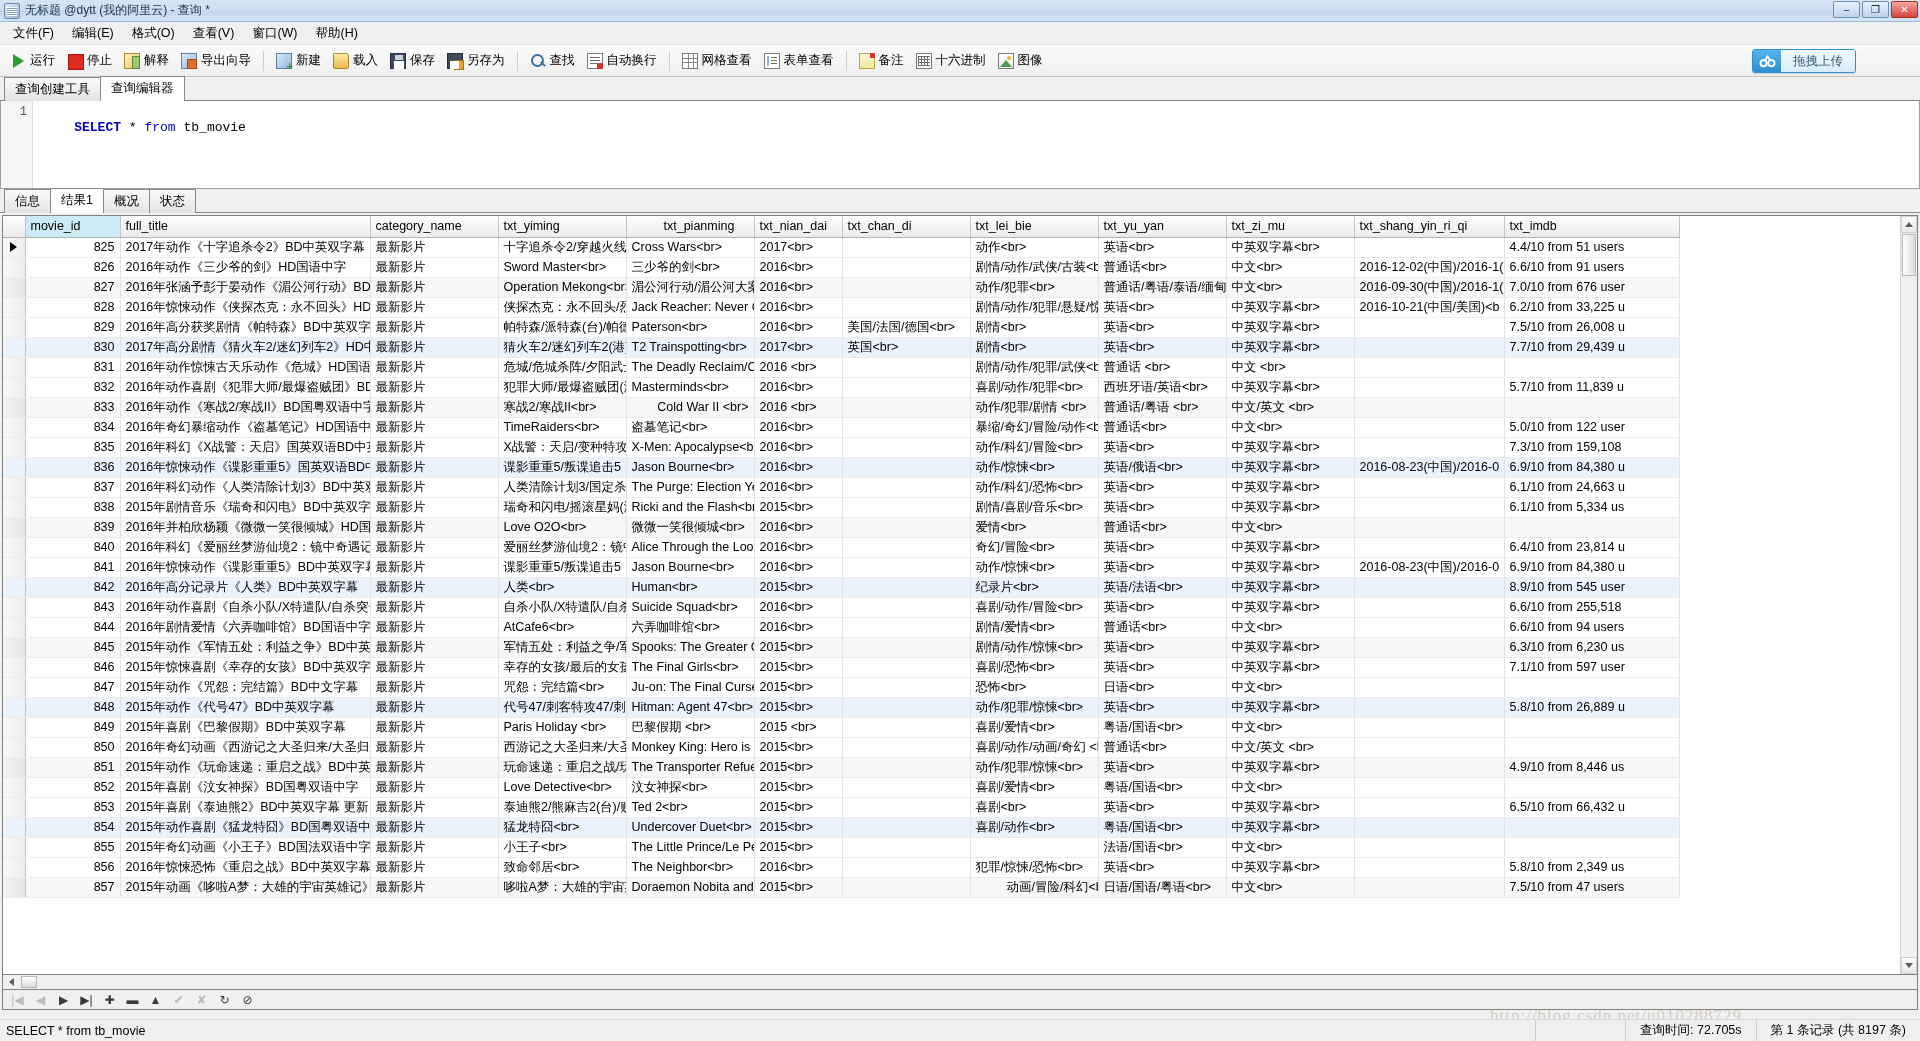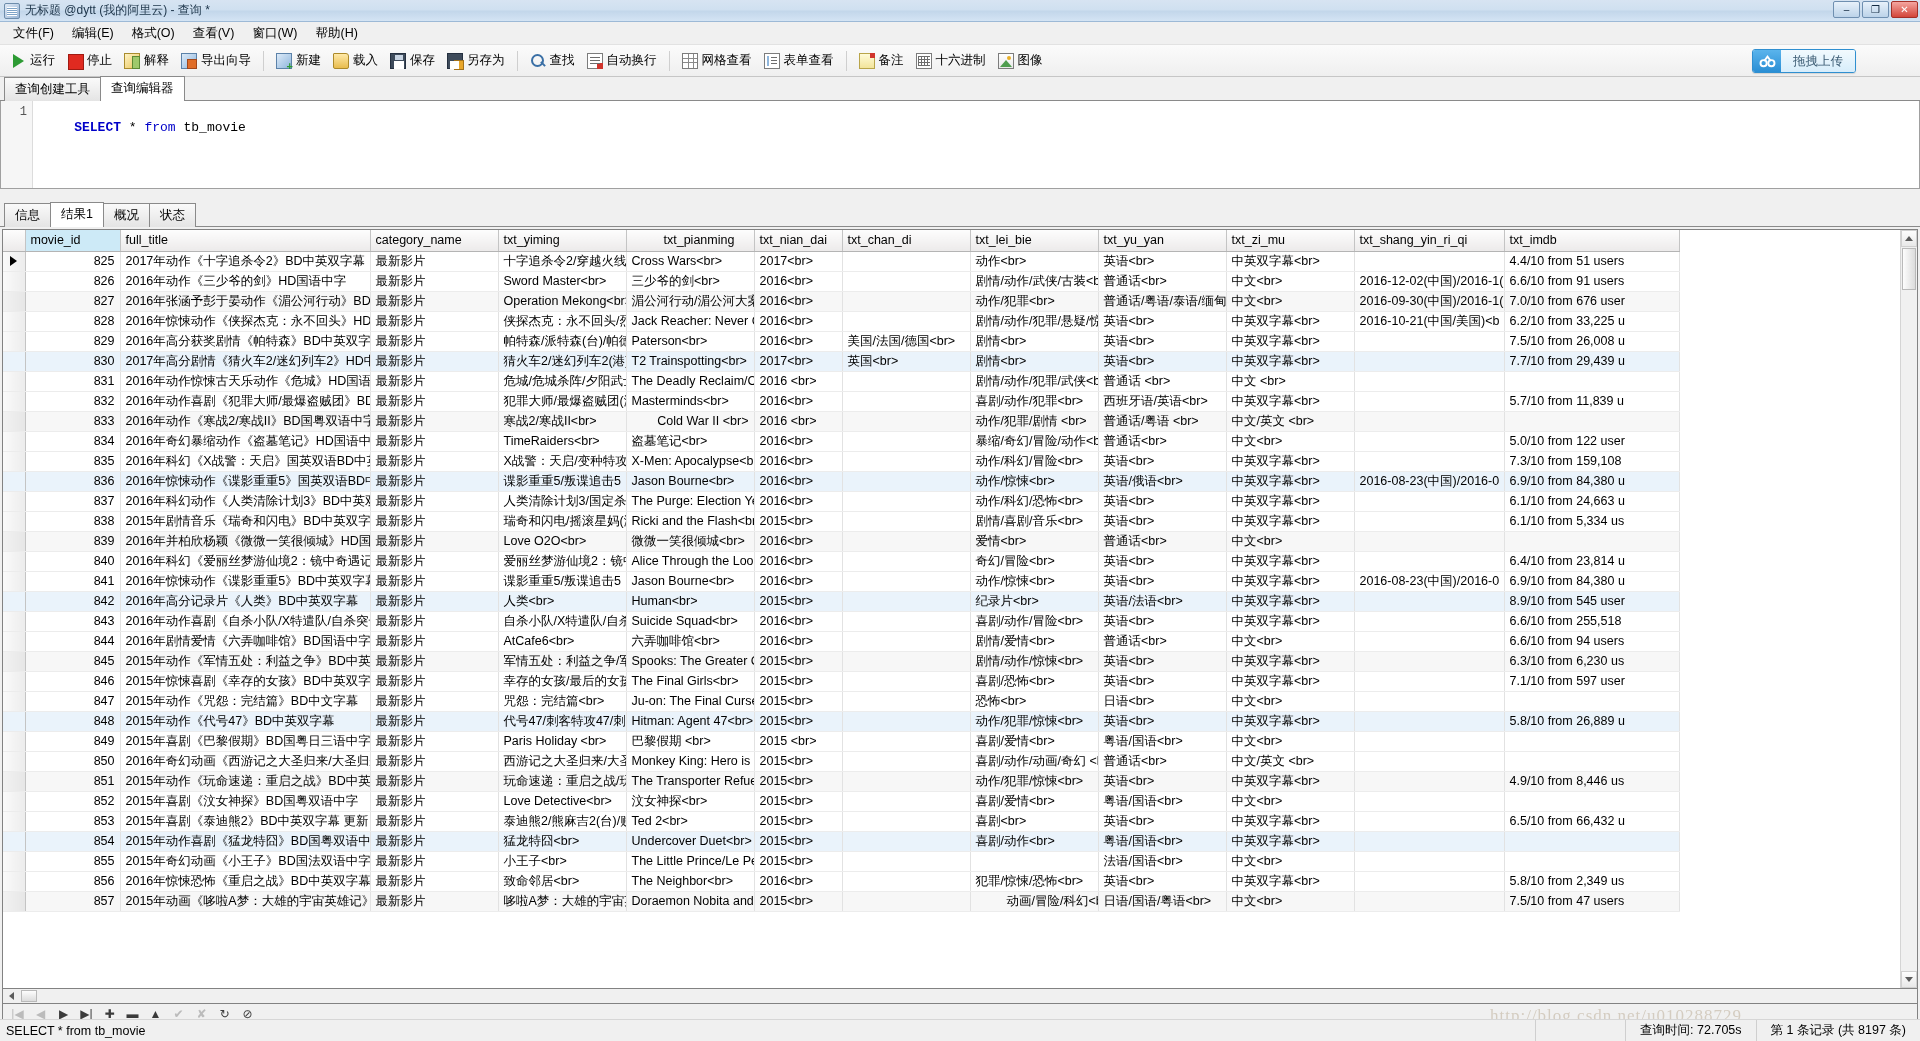--- a/index.html
+++ b/index.html
@@ -338,21 +338,21 @@
 
 <div id="editor">
   <div class="gutter">
     <span>1</span>
   </div>
   <div class="code">
     <span class="kw">SELECT</span><span class="op"> </span><span class="op">*</span><span class="op"> </span><span class="kw2">from</span><span class="op"> </span><span class="id">tb_movie</span>
   </div>
 </div>
 
-<div class="tabstrip" style="margin-top:14px;">
+<div class="tabstrip" style="margin-top:0;">
   <div class="tab">信息</div>
   <div class="tab active">结果1</div>
   <div class="tab">概况</div>
   <div class="tab">状态</div>
 </div>
 
 <div id="results">
   <div id="grid-wrap">
     <table class="grid" id="grid-table">
       <thead>
@@ -729,21 +729,21 @@
             <td style="width: 128px; max-width: 128px;"></td>
             <td style="width: 128px; max-width: 128px;">动作/犯罪/惊悚&lt;br&gt;</td>
             <td style="width: 128px; max-width: 128px;">英语&lt;br&gt;</td>
             <td style="width: 128px; max-width: 128px;">中英双字幕&lt;br&gt;</td>
             <td style="width: 150px; max-width: 150px;"></td>
             <td style="width: 175px; max-width: 175px;">5.8/10 from 26,889 u</td>
           </tr>
           <tr class="">
             <td class="rowhdr"></td>
             <td class="num" style="width: 95px; max-width: 95px;">849</td>
-            <td style="width: 250px; max-width: 250px;">2015年喜剧《巴黎假期》BD国粤日三语中字</td>
+            <td style="width: 250px; max-width: 250px;">2015年喜剧《巴黎假期》BD中英双字幕</td>
             <td style="width: 128px; max-width: 128px;">最新影片</td>
             <td style="width: 128px; max-width: 128px;">Paris Holiday &lt;br&gt;</td>
             <td style="width: 128px; max-width: 128px;">巴黎假期  &lt;br&gt;</td>
             <td style="width: 88px; max-width: 88px;">2015 &lt;br&gt;</td>
             <td style="width: 128px; max-width: 128px;"></td>
             <td style="width: 128px; max-width: 128px;">喜剧/爱情&lt;br&gt;</td>
             <td style="width: 128px; max-width: 128px;">粤语/国语&lt;br&gt;</td>
             <td style="width: 128px; max-width: 128px;">中文&lt;br&gt;</td>
             <td style="width: 150px; max-width: 150px;"></td>
             <td style="width: 175px; max-width: 175px;"></td>

